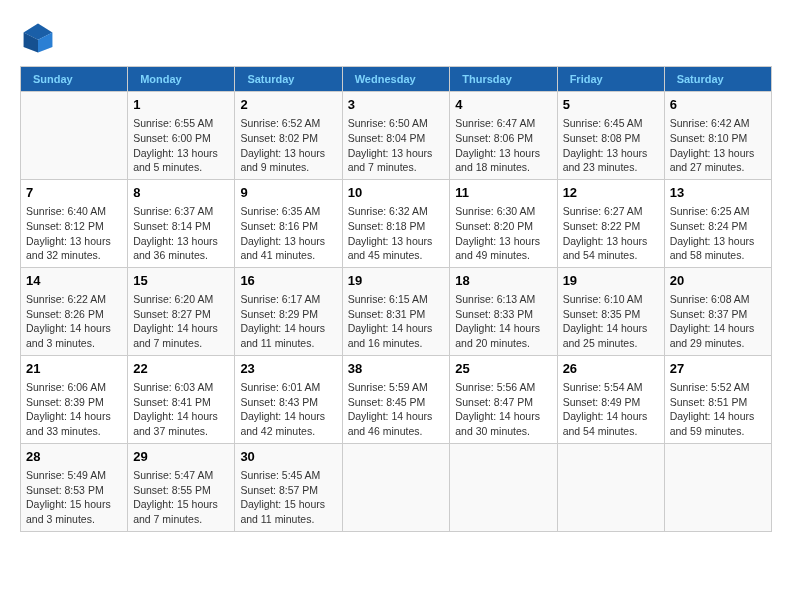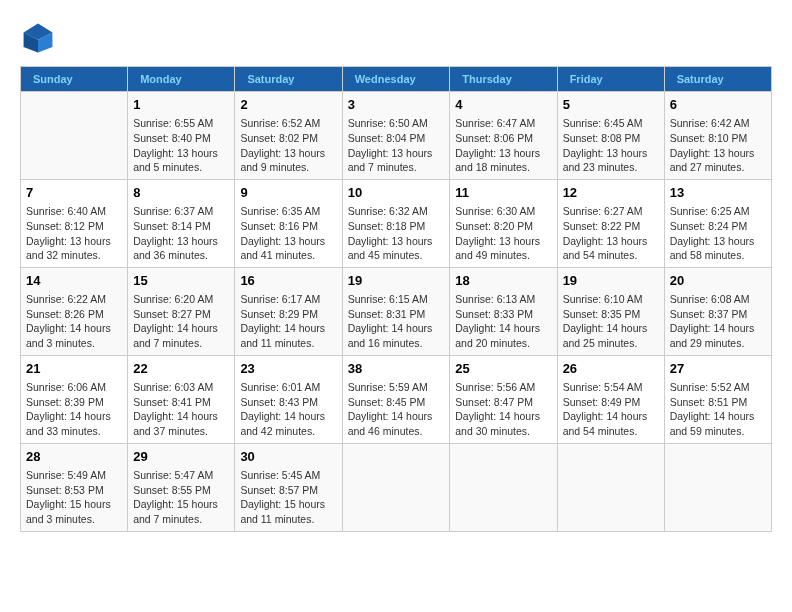--- a/index.html
+++ b/index.html
@@ -124,21 +124,21 @@
         <th>Friday</th>
         <th>Saturday</th>
       </tr>
   </thead>
   <tbody id="calendar-body">
   <tr>
         <td></td>
         <td>
           <span class="day-num">1</span>
           <div class="day-info">Sunrise: 6:55 AM</div>
-          <div class="day-info">Sunset: 8:40 PM</div>
+          <div class="day-info">Sunset: 6:00 PM</div>
           <div class="day-info">Daylight: 13 hours</div>
           <div class="day-info">and 5 minutes.</div>
         </td>
         <td>
           <span class="day-num">2</span>
           <div class="day-info">Sunrise: 6:52 AM</div>
           <div class="day-info">Sunset: 8:02 PM</div>
           <div class="day-info">Daylight: 13 hours</div>
           <div class="day-info">and 9 minutes.</div>
         </td>

